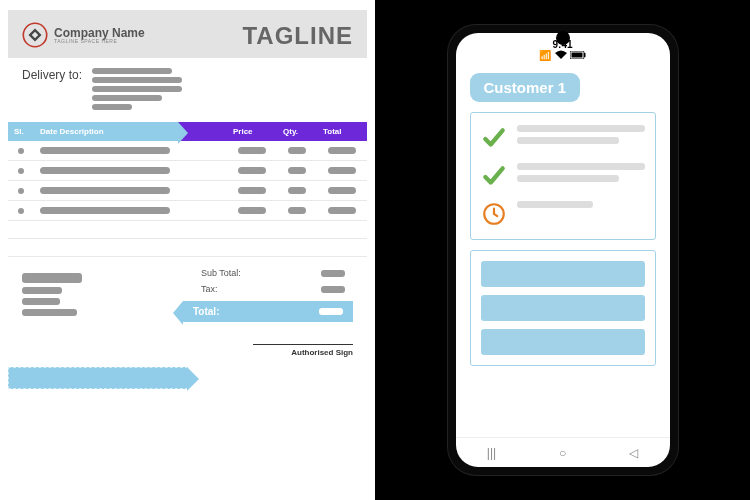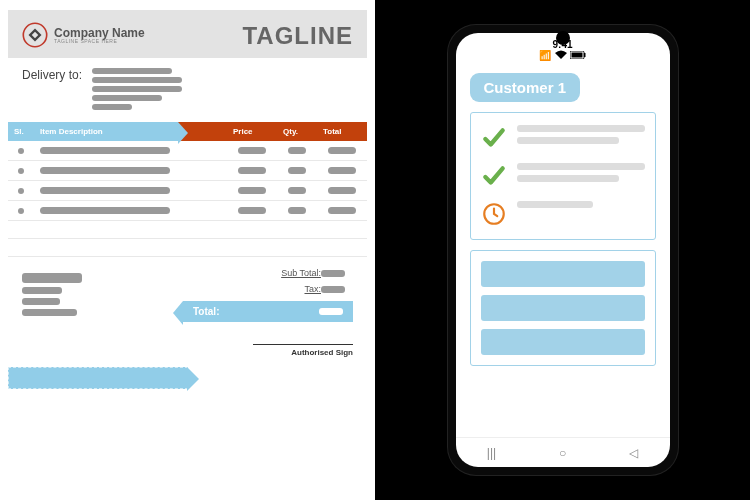--- a/index.html
+++ b/index.html
@@ -21,37 +21,37 @@
   .ribbon { background: #91cde8; color: #fff; font-size: 9px; font-weight: 600; padding: 5px 12px; position: relative; margin-left: -14px; }
   .ribbon::after { content: ""; position: absolute; right: -10px; top: 0; border-top: 11px solid transparent; border-bottom: 11px solid transparent; border-left: 10px solid #91cde8; }
   .date-lbl { font-size: 9px; color: #666; margin-left: 160px; }
   
   .delivery { padding: 10px 14px 8px; display: flex; gap: 10px; }
   .delivery-lbl { font-size: 12px; color: #444; }
   .placeholder-lines { display: flex; flex-direction: column; gap: 3px; }
   .pl { background: #999; border-radius: 3px; height: 6px; }
   .pl.w1 { width: 80px; } .pl.w2 { width: 90px; } .pl.w3 { width: 70px; } .pl.w4 { width: 40px; }
   
-  .tbl-head { display: flex; background: #c2410c; color: #fff; font-size: 8px; font-weight: 600; margin: 4px 0 0; position: relative; }
+  .tbl-head { display: flex; background: #6d28d9; color: #fff; font-size: 8px; font-weight: 600; margin: 4px 0 0; position: relative; }
   .tbl-head .c { padding: 5px 6px; }
   .c-sl { width: 26px; } .c-desc { flex: 1; } .c-price { width: 50px; } .c-qty { width: 40px; } .c-tot { width: 50px; }
   .tbl-head .arrow { position: absolute; left: 170px; top: 0; width: 0; height: 0; border-top: 11px solid transparent; border-bottom: 11px solid transparent; border-left: 10px solid #91cde8; }
   .tbl-head-blue { position: absolute; left: 0; top: 0; height: 100%; width: 170px; background: #91cde8; display: flex; }
   
   .tbl-body .row { display: flex; align-items: center; border-bottom: 1px solid #e8e8e8; padding: 6px 0; }
   .row .c { padding: 0 6px; }
   .dot { width: 6px; height: 6px; background: #999; border-radius: 50%; margin: 0 auto; }
   .bar { background: #999; border-radius: 4px; height: 7px; }
   .bar.desc { width: 130px; } .bar.num { width: 28px; margin: 0 auto; }
   .row.empty { height: 18px; }
   
   .totals { padding: 8px 14px 4px; display: flex; }
   .totals-left { flex: 1; display: flex; flex-direction: column; gap: 4px; padding-top: 8px; }
   .totals-right { width: 160px; }
-  .tot-row { display: flex; justify-content: flex-end; align-items: center; padding: 3px 8px; font-size: 9px; color: #555; text-decoration: underline; }
+  .tot-row { display: flex; justify-content: space-between; align-items: center; padding: 3px 8px; font-size: 9px; color: #555; }
   .tot-bar { background: #999; border-radius: 3px; height: 7px; width: 24px; }
   .tot-ribbon { background: #91cde8; color: #fff; font-weight: 600; padding: 5px 10px; margin-top: 4px; position: relative; font-size: 10px; display: flex; justify-content: space-between; align-items: center; margin-left: -10px; }
   .tot-ribbon::before { content: ""; position: absolute; left: -10px; top: 0; border-top: 12px solid transparent; border-bottom: 12px solid transparent; border-right: 10px solid #91cde8; }
   .tot-ribbon .tot-bar { background: #fff; }
   
   .sign { text-align: right; padding: 18px 14px 4px; }
   .sign-line { border-top: 1px solid #333; width: 100px; margin-left: auto; }
   .sign-lbl { font-size: 8px; font-weight: 600; color: #333; margin-top: 3px; }
   
   .foot-ribbon { background: #91cde8; height: 22px; margin: 6px 14px 0 0; position: relative; width: 180px; border: 1px dashed rgba(255,255,255,0.6); }
@@ -111,21 +111,21 @@
           <div class="pl w2"></div>
           <div class="pl w2"></div>
           <div class="pl w3"></div>
           <div class="pl w4"></div>
       </div>
     </div>
 
     <div class="tbl-head">
       <div class="tbl-head-blue">
         <div class="c c-sl">Sl.</div>
-        <div class="c c-desc">Item Description</div>
+        <div class="c c-desc">Date Description</div>
       </div>
       <div class="arrow"></div>
       <div class="c c-sl"></div>
         <div class="c c-desc"></div>
       <div class="c c-price">Price</div>
       <div class="c c-qty">Qty.</div>
       <div class="c c-tot">Total</div>
     </div>
 
     <div class="tbl-body">

